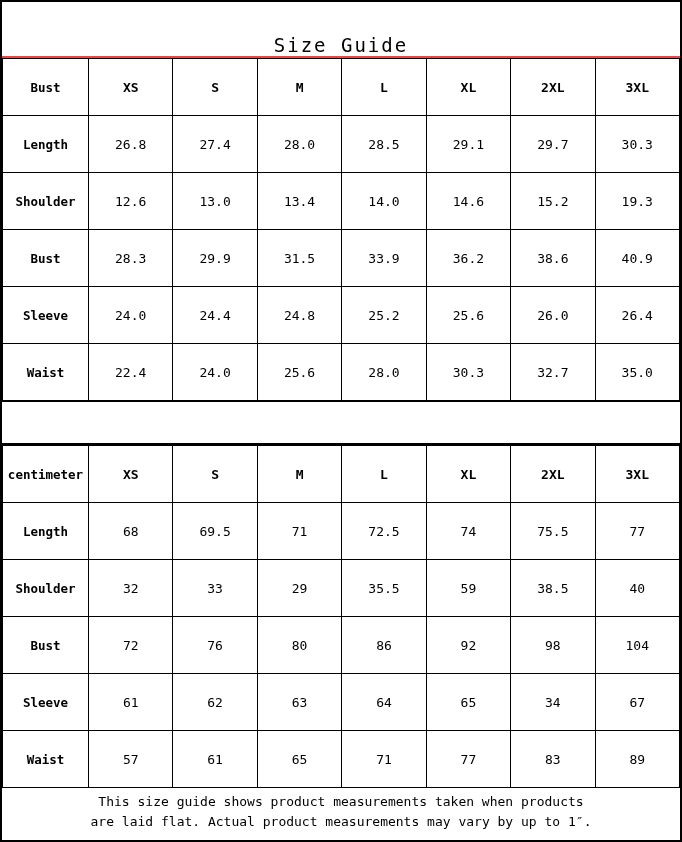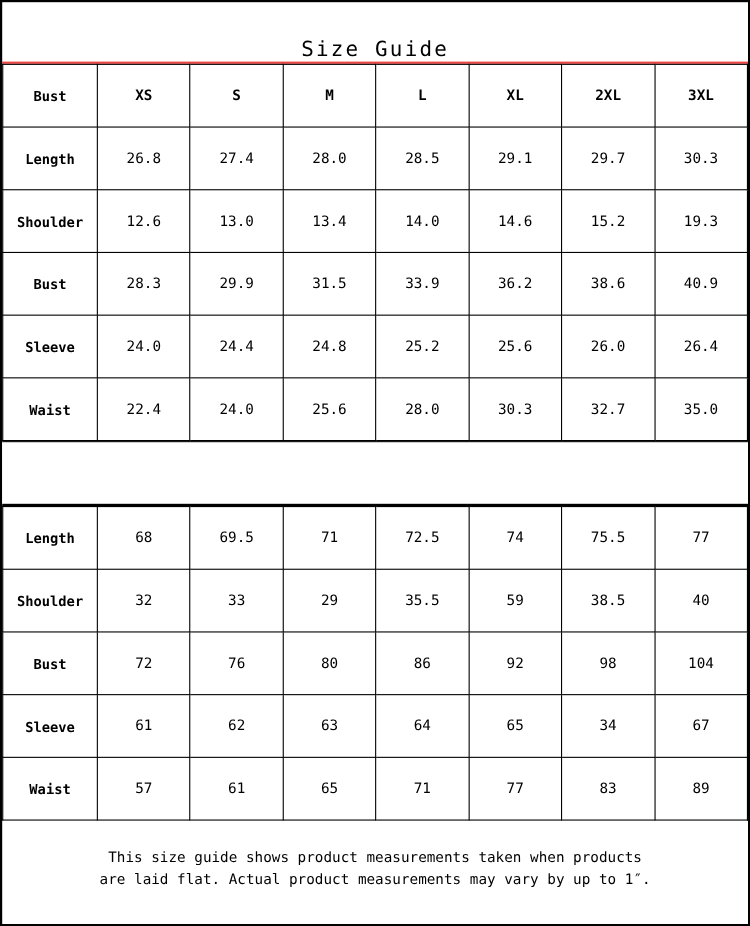--- a/index.html
+++ b/index.html
@@ -180,20 +180,30 @@
         <col>
         <col>
         <col>
         <col>
         <col>
         <col>
         <col>
       </colgroup>
     <tbody>
       <tr>
+        <th class="corner">centimeter</th>
+        <th>XS</th>
+        <th>S</th>
+        <th>M</th>
+        <th>L</th>
+        <th>XL</th>
+        <th>2XL</th>
+        <th>3XL</th>
+      </tr>
+      <tr>
         <td class="row-head">Length</td>
         <td class="value">68</td>
         <td class="value">69.5</td>
         <td class="value">71</td>
         <td class="value">72.5</td>
         <td class="value">74</td>
         <td class="value">75.5</td>
         <td class="value">77</td>
       </tr>
       <tr>

